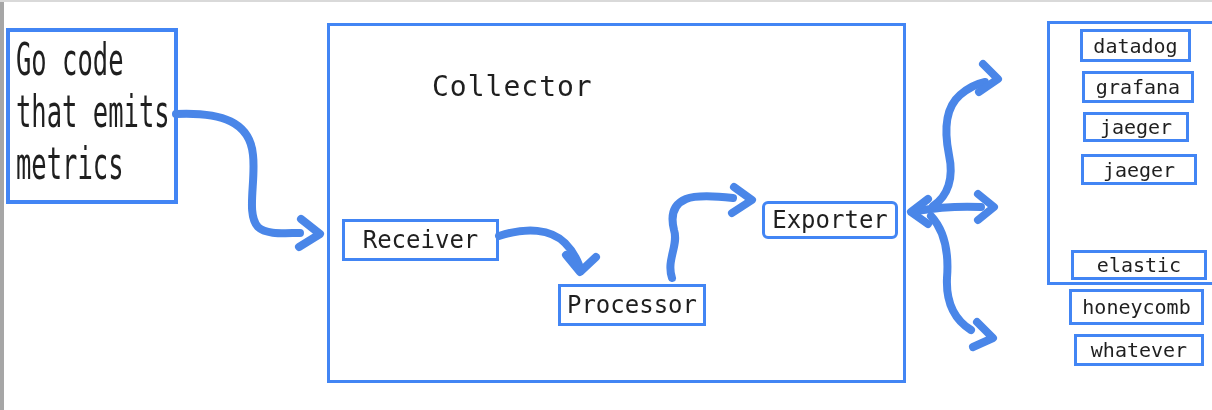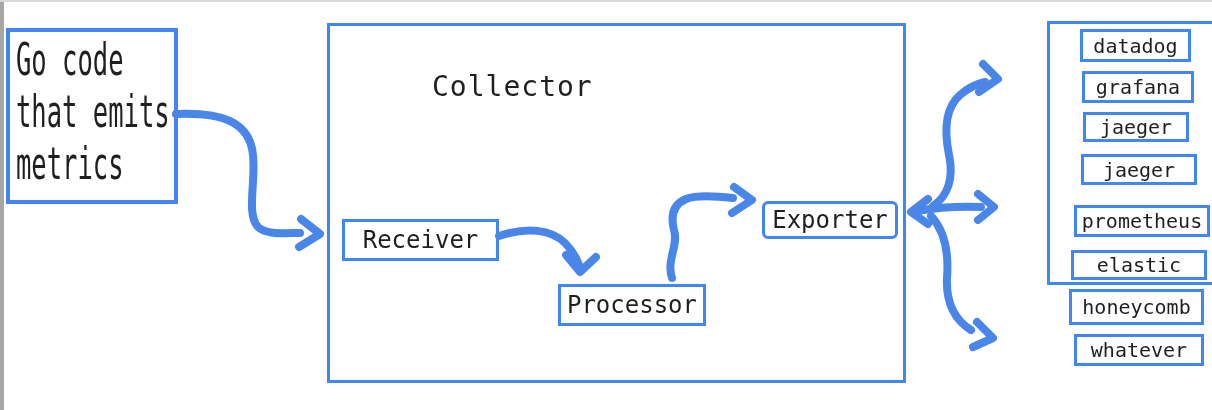--- a/index.html
+++ b/index.html
@@ -65,21 +65,20 @@
     <div class="stage stage-exporter">
       <span>Exporter</span>
     </div>
   </div>
 
   <div class="bluebox dest-box">
     <div class="dest" style="left:30px;top:5px;width:111px;height:33px">datadog</div>
     <div class="dest" style="left:32px;top:47px;width:112px;height:32px">grafana</div>
     <div class="dest" style="left:33px;top:88px;width:106px;height:30px">jaeger</div>
     <div class="dest" style="left:31px;top:130px;width:116px;height:31px">jaeger</div>
-    <div class="dest" style="left:24px;top:181px;width:136px;height:32px">prometheus</div>
     <div class="dest" style="left:21px;top:226px;width:136px;height:30px">elastic</div>
     <div class="dest" style="left:19px;top:265px;width:135px;height:36px">honeycomb</div>
     <div class="dest" style="left:24px;top:310px;width:130px;height:32px">whatever</div>
   </div>
 
   <svg id="arrows" viewBox="0 0 1212 410" xmlns="http://www.w3.org/2000/svg">
     <g>
       <path d="M 176 114 C 222 112, 250 122, 253 155 C 256 182, 246 214, 258 227 C 266 235, 285 233, 300 233"></path>
       <path d="M 301 219 L 320 234 L 299 247"></path>
     </g>

